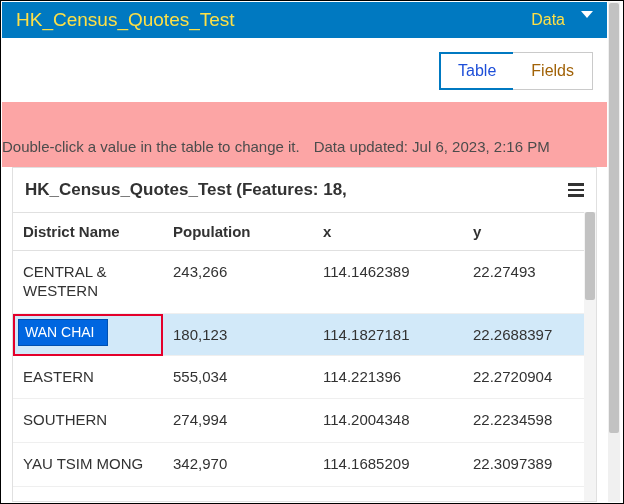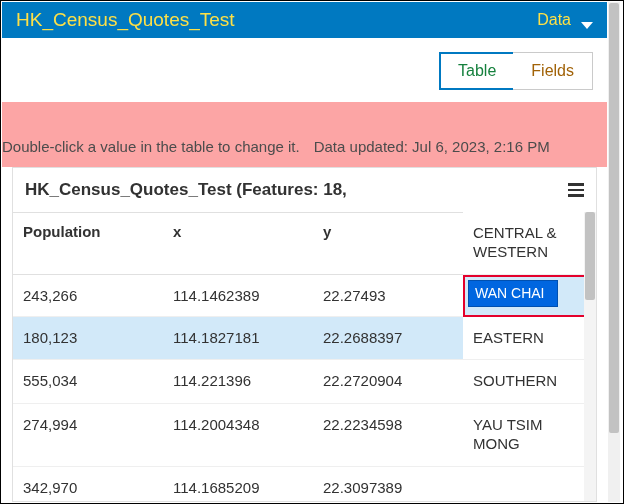--- a/index.html
+++ b/index.html
@@ -1,25 +1,25 @@
 <!DOCTYPE html>
 <html><head>
 <meta charset="utf-8">
 <style>
   * { box-sizing: border-box; margin: 0; padding: 0; }
   html, body { width: 624px; height: 504px; overflow: hidden; font-family: -apple-system, "Segoe UI", Arial, sans-serif; background: #fff; }
   .frame { width: 624px; height: 504px; border: 1.5px solid #000; position: relative; }
   .viewport { position: absolute; top: 1px; left: 1px; right: 16px; bottom: 1px; display: flex; flex-direction: column; background: #fff; }
   .header-bar { background: #0079c1; color: #fde047; height: 36px; display: flex; align-items: center; justify-content: space-between; padding: 0 14px; }
   .header-title { font-size: 19px; font-weight: 400; }
-  .data-dd { display: flex; align-items: flex-end; gap: 10px; cursor: pointer; font-size: 16px; }
+  .data-dd { display: flex; align-items: flex-start; gap: 16px; cursor: pointer; font-size: 16px; }
   .caret-down { width: 0; height: 0; border-left: 6px solid transparent; border-right: 6px solid transparent; border-top: 7px solid #fff; }
   .tab-row { background: #fff; display: flex; justify-content: flex-end; padding: 14px 14px 12px 14px; gap: 0; }
   .tab-btn { border: 1px solid #cacaca; background: #fff; color: #a16207; font-size: 16px; padding: 9px 18px; cursor: pointer; }
-  .tab-btn.active { border: 2px solid #0079c1; color: #15803d; padding: 8px 17px; }
+  .tab-btn.active { border: 2px solid #0079c1; color: #1d4ed8; padding: 8px 17px; }
   .tab-btn:first-child { border-right: none; }
   .tab-btn.active + .tab-btn { border-left: none; }
   .hint-bar { background: #fca5a5; color: #4c4c4c; font-size: 15px; padding: 36px 0 12px 0; display: flex; gap: 14px; }
   .hint-bar > span:first-child { margin-left: 0; }
   .table-wrap { margin: 0 10px; border: 1px solid #e0e0e0; flex: 1; display: flex; flex-direction: column; background: #fff; overflow: hidden; }
   .table-title { display: flex; justify-content: space-between; align-items: center; padding: 12px 12px; font-size: 17px; font-weight: 600; color: #323232; }
   .menu-icon { width: 16px; display: flex; flex-direction: column; gap: 3px; cursor: pointer; }
   .menu-icon span { height: 2.5px; background: #323232; }
   .grid { display: grid; grid-template-columns: 150px 150px 150px 138px; font-size: 15px; color: #323232; flex: 1; overflow: hidden; position: relative; align-content: start; }
   .gh { font-weight: 600; padding: 10px 10px; border-top: 1px solid #e0e0e0; border-bottom: 1px solid #e0e0e0; background: #fff; }
@@ -60,20 +60,21 @@
       <div class="table-title">
         <span>HK_Census_Quotes_Test (Features: 18,</span>
         <div class="menu-icon">
           <span></span>
             <span></span>
             <span></span>
         </div>
       </div>
 
       <div class="grid" style="position:relative;">
+        <div class="gh">District Name</div>
         <div class="gh">Population</div>
         <div class="gh">x</div>
         <div class="gh">y</div>
 
         <div class="gc name">CENTRAL &amp; WESTERN</div>
         <div class="gc">243,266</div>
         <div class="gc">114.1462389</div>
         <div class="gc">22.27493</div>
 
         <div class="gc name row-sel editing-wrap" style="background:#d2e9f9;">

